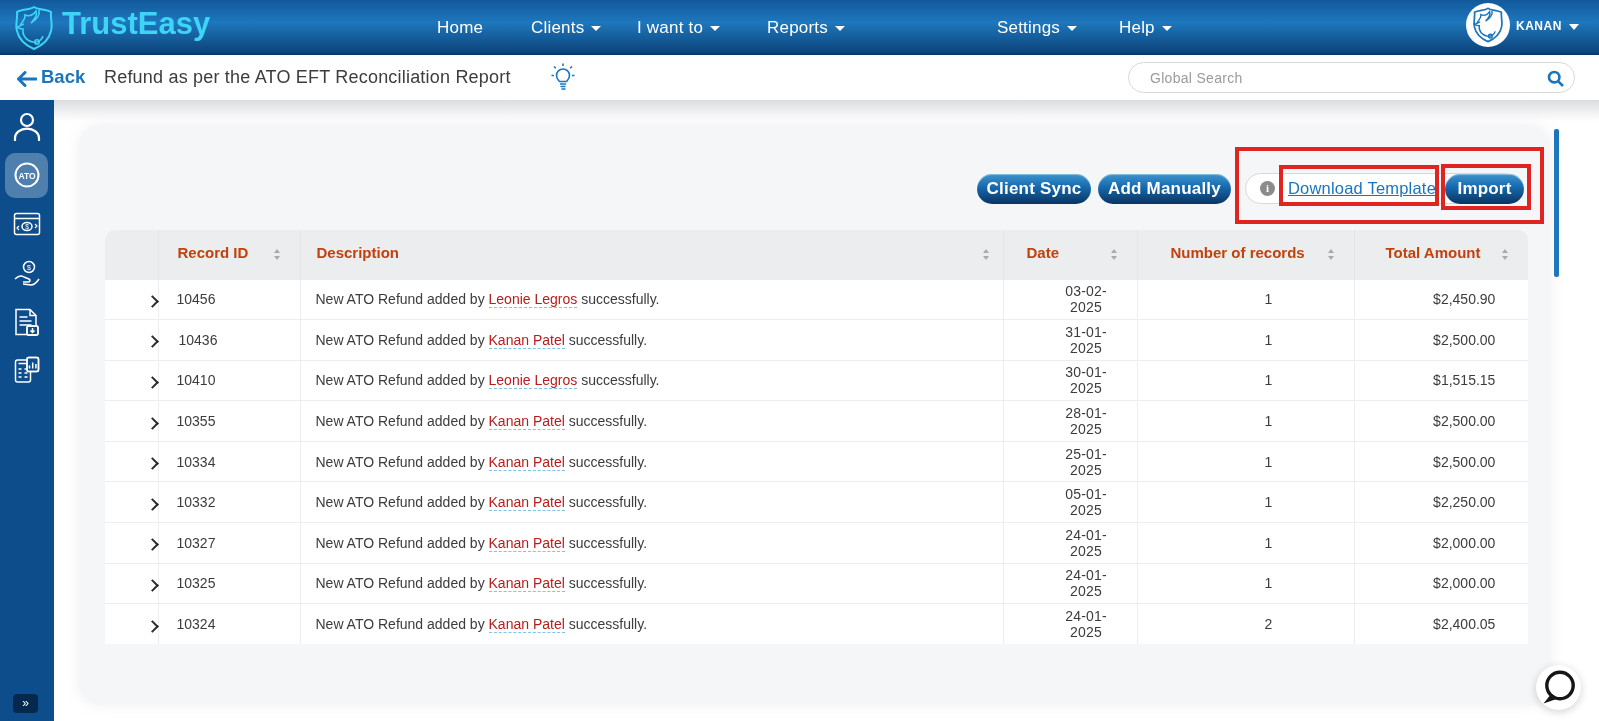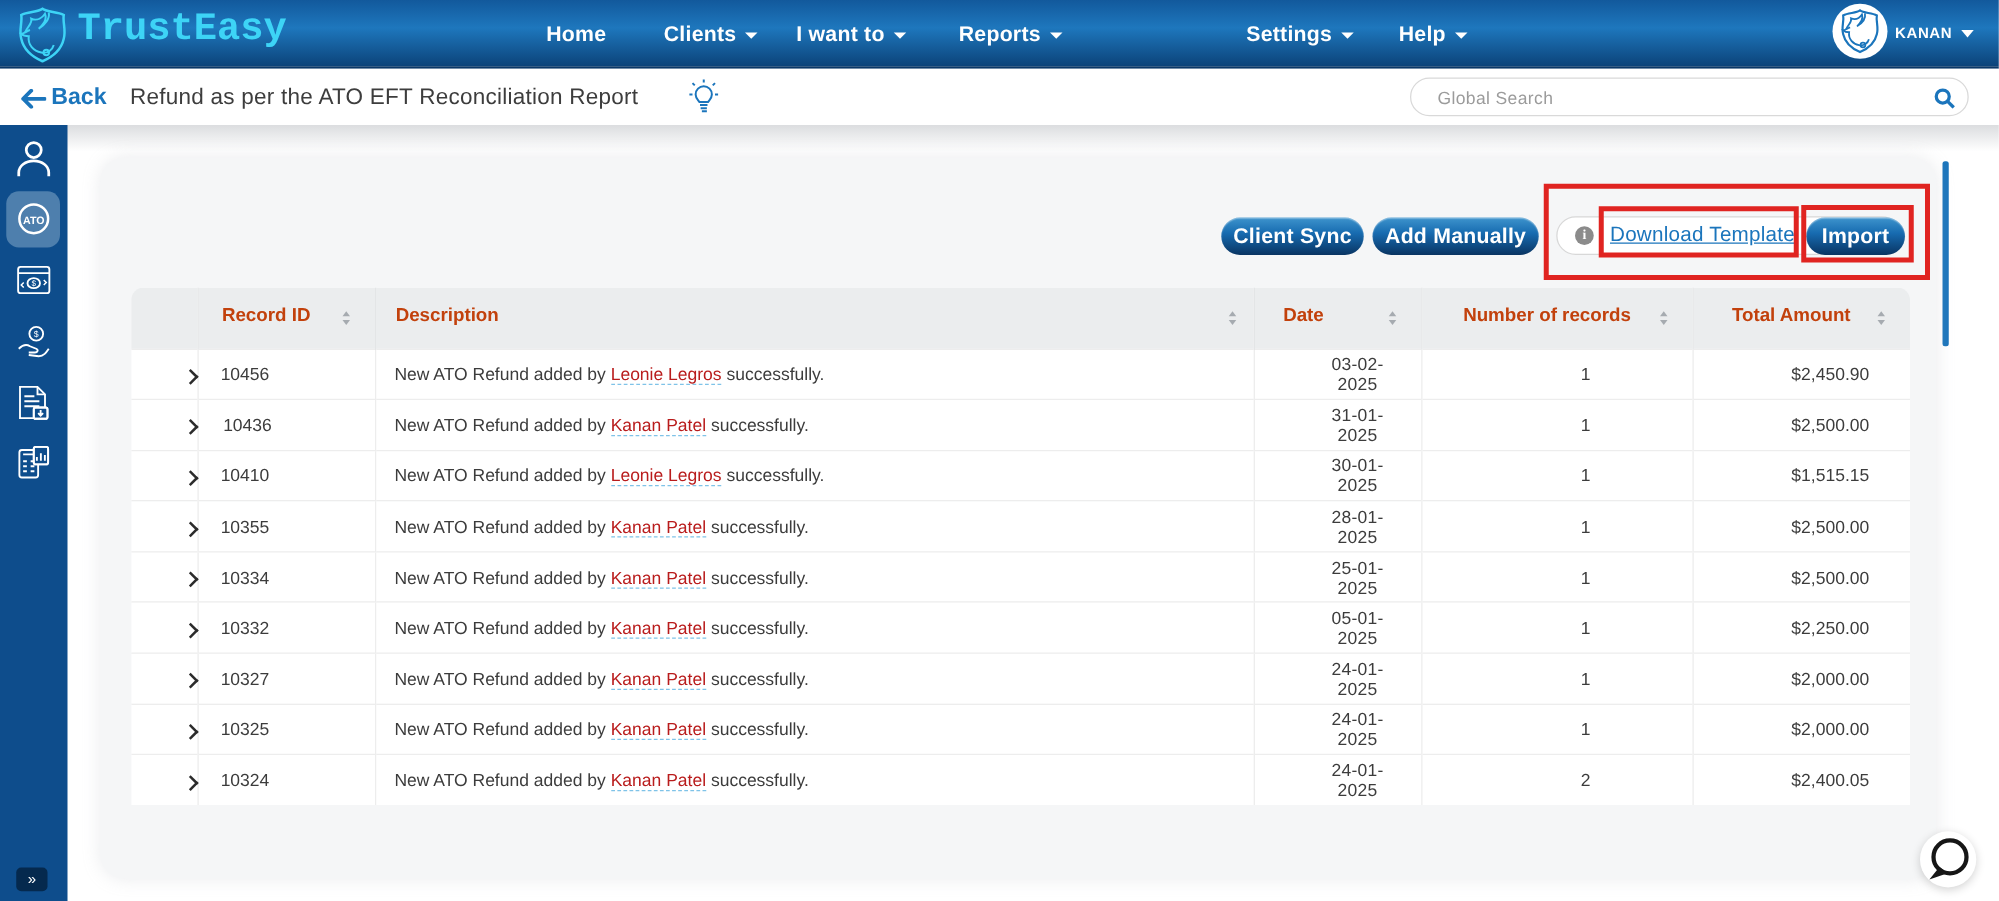--- a/index.html
+++ b/index.html
@@ -2,24 +2,24 @@
 <html><head>
 <meta charset="utf-8">
 <style>
 * { margin:0; padding:0; box-sizing:border-box; }
 html,body { width:1599px; height:721px; overflow:hidden; font-family:"Liberation Sans", sans-serif; background:#fff; }
 .abs { position:absolute; }
 
 
 .topnav { position:absolute; left:0; top:0; width:1599px; height:55px;
   background:linear-gradient(180deg,#12599c 0%,#1e77bd 42%,#0c4379 100%); border-bottom:2px solid #0a3767; }
-.logo-text { position:absolute; left:62px; top:6px; font-family:Liberation Mono, monospace;
+.logo-text { position:absolute; left:62px; top:6px; font-family:Liberation Sans, sans-serif;
   font-size:31px; font-weight:bold; color:#3dd4f6; letter-spacing:0; }
 .navitem { position:absolute; top:0; height:55px; line-height:55px; color:#fff;
-  font-size:17px; font-weight:700; letter-spacing:.2px; }
+  font-size:17px; font-weight:400; letter-spacing:.2px; }
 .caret { display:inline-block; width:0; height:0; border-left:5px solid transparent;
   border-right:5px solid transparent; border-top:5px solid #fff; margin-left:7px; vertical-align:2px; }
 .avatar { position:absolute; left:1466px; top:3px; width:44px; height:44px; border-radius:50%;
   background:#fff; overflow:hidden; }
 .uname { position:absolute; left:1516px; top:0; height:55px; line-height:53px; color:#fff;
   font-size:12px; font-weight:700; letter-spacing:.5px; }
 .ucaret { position:absolute; left:1569px; top:24px; width:0; height:0;
   border-left:5.5px solid transparent; border-right:5.5px solid transparent; border-top:6px solid #fff; }
 
 

